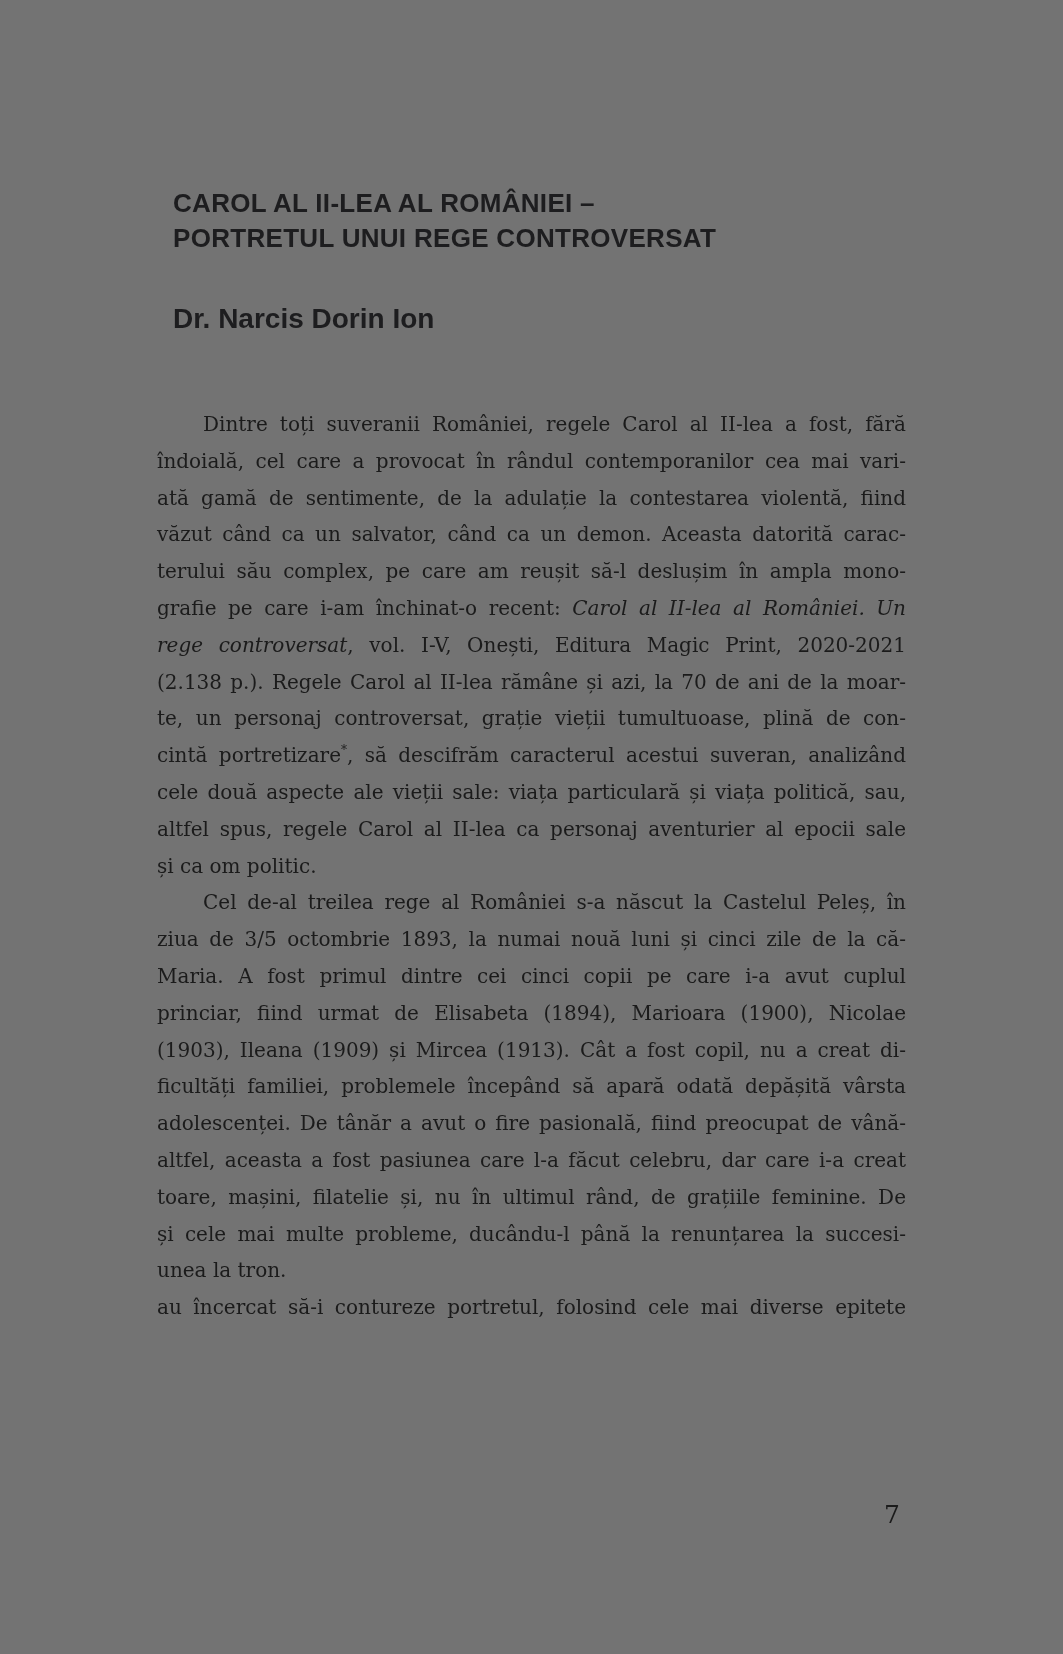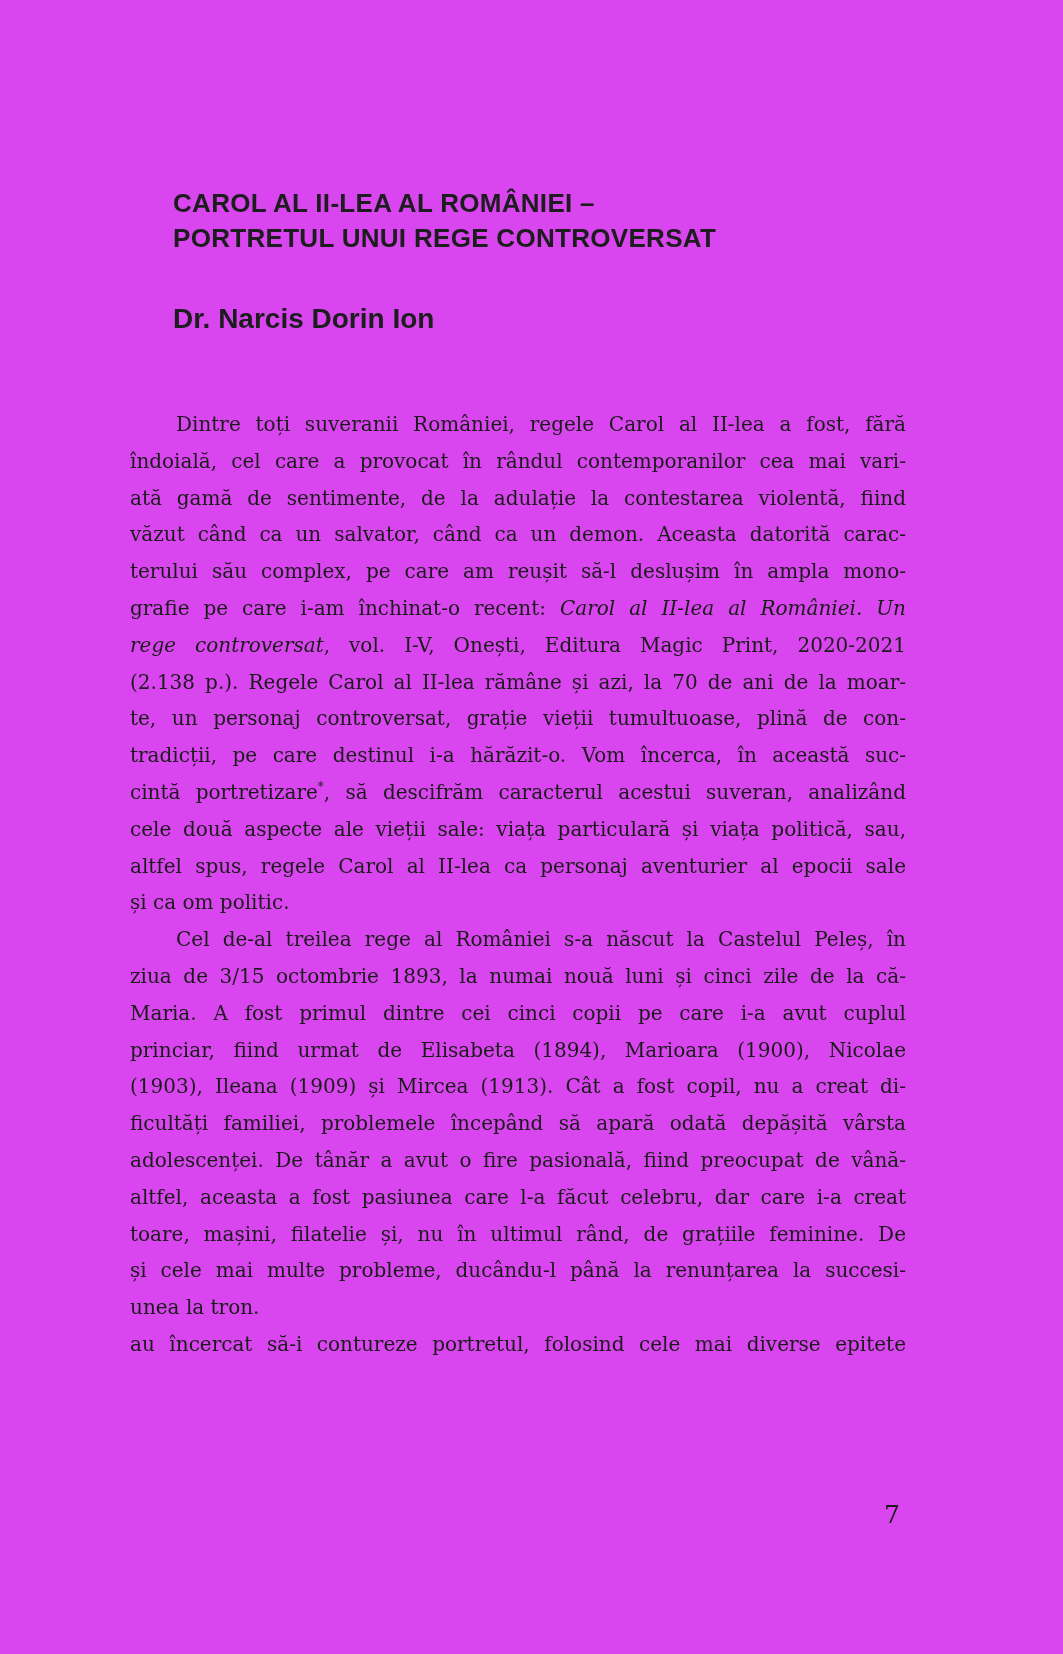--- a/index.html
+++ b/index.html
@@ -4,21 +4,21 @@
 <style>
   html, body {
     margin: 0;
     padding: 0;
     background: #ffffff;
   }
   .page {
     position: relative;
     width: 1063px;
     height: 1654px;
-    background: #d946ef;
+    background: #737373;
     overflow: hidden;
   }
   .title-block {
     position: absolute;
     left: 173px;
     top: 186px;
     width: 740px;
     font-family: "Liberation Sans", sans-serif;
     font-weight: 700;
     font-size: 26px;
@@ -45,20 +45,21 @@
     color: #1b1b1b;
   }
   .paragraph { margin: 0; }
   .line {
     height: 36.8px;
     line-height: 36.8px;
     text-align: justify;
     text-align-last: justify;
     white-space: normal;
     overflow: visible;
+    margin-left: 27px;
   }
   .line.indent { padding-left: 46px; }
   .line.last {
     text-align: right;
     text-align-last: left;
   }
   .line em { font-style: italic; }
   .line sup {
     font-size: 60%;
     vertical-align: super;
@@ -89,29 +90,28 @@
       <div class="paragraph">
         <div class="line indent"><span>Dintre toți suveranii României, regele Carol al II-lea a fost, fără</span></div>
         <div class="line"><span>îndoială, cel care a provocat în rândul contemporanilor cea mai vari-</span></div>
         <div class="line"><span>ată gamă de sentimente, de la adulație la contestarea violentă, fiind</span></div>
         <div class="line"><span>văzut când ca un salvator, când ca un demon. Aceasta datorită carac-</span></div>
         <div class="line"><span>terului său complex, pe care am reușit să-l deslușim în ampla mono-</span></div>
         <div class="line"><span>grafie pe care i-am închinat-o recent: </span><em>Carol al II-lea al României. Un</em></div>
         <div class="line"><em>rege controversat</em><span>, vol. I-V, Onești, Editura Magic Print, 2020-2021</span></div>
         <div class="line"><span>(2.138 p.). Regele Carol al II-lea rămâne și azi, la 70 de ani de la moar-</span></div>
         <div class="line"><span>te, un personaj controversat, grație vieții tumultuoase, plină de con-</span></div>
-        <div class="line"><span>tradicții, pe care destinul i-a hărăzit-o. Vom încerca, în această suc-</span></div>
         <div class="line"><span>cintă portretizare</span><sup>*</sup><span>, să descifrăm caracterul acestui suveran, analizând</span></div>
         <div class="line"><span>cele două aspecte ale vieții sale: viața particulară și viața politică, sau,</span></div>
         <div class="line"><span>altfel spus, regele Carol al II-lea ca personaj aventurier al epocii sale</span></div>
         <div class="line last"><span>și ca om politic.</span></div>
       </div>
       <div class="paragraph">
         <div class="line indent"><span>Cel de-al treilea rege al României s-a născut la Castelul Peleș, în</span></div>
-        <div class="line"><span>ziua de 3/15 octombrie 1893, la numai nouă luni și cinci zile de la că-</span></div>
+        <div class="line"><span>ziua de 3/5 octombrie 1893, la numai nouă luni și cinci zile de la că-</span></div>
         <div class="line"><span>Maria. A fost primul dintre cei cinci copii pe care i-a avut cuplul</span></div>
         <div class="line"><span>princiar, fiind urmat de Elisabeta (1894), Marioara (1900), Nicolae</span></div>
         <div class="line"><span>(1903), Ileana (1909) și Mircea (1913). Cât a fost copil, nu a creat di-</span></div>
         <div class="line"><span>ficultăți familiei, problemele începând să apară odată depășită vârsta</span></div>
         <div class="line"><span>adolescenței. De tânăr a avut o fire pasională, fiind preocupat de vână-</span></div>
         <div class="line"><span>altfel, aceasta a fost pasiunea care l-a făcut celebru, dar care i-a creat</span></div>
         <div class="line"><span>toare, mașini, filatelie și, nu în ultimul rând, de grațiile feminine. De</span></div>
         <div class="line"><span>și cele mai multe probleme, ducându-l până la renunțarea la succesi-</span></div>
         <div class="line last"><span>unea la tron.</span></div>
       </div>

